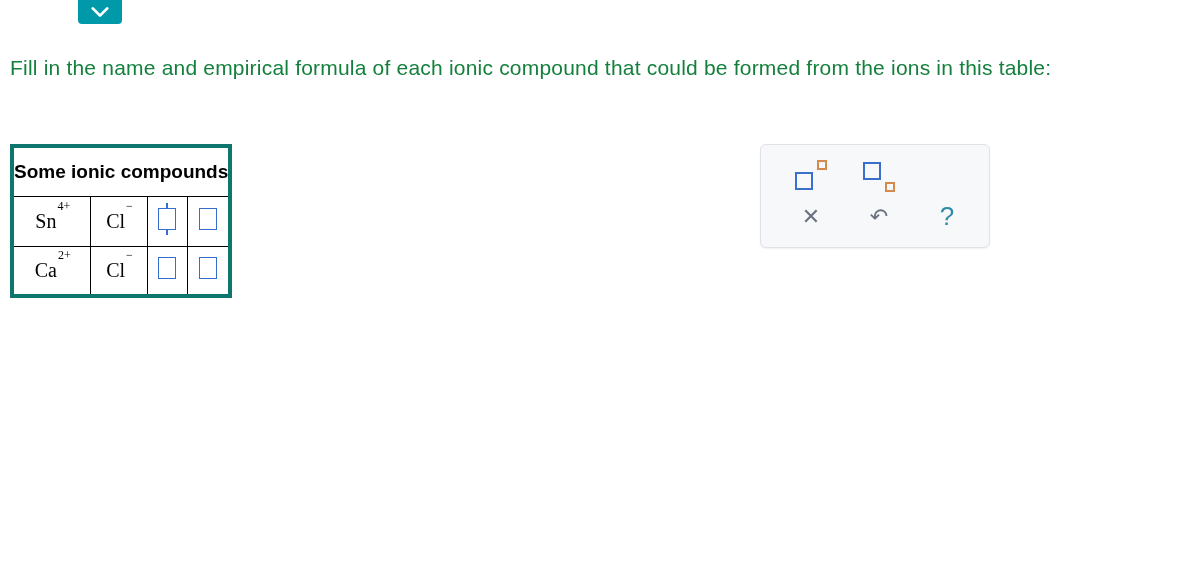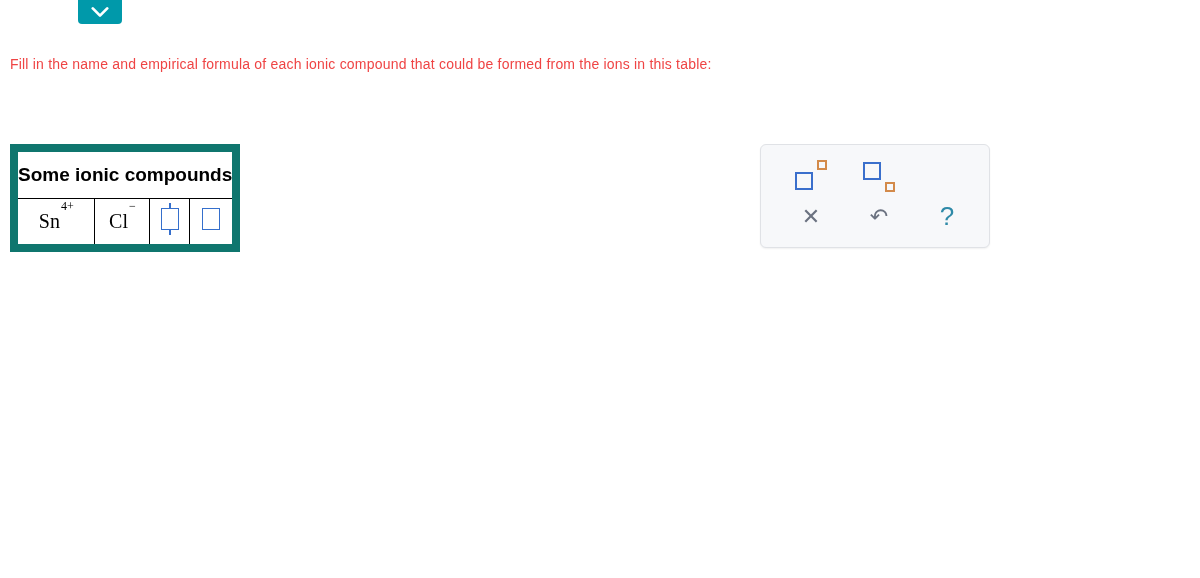--- a/index.html
+++ b/index.html
@@ -22,30 +22,30 @@
       align-items: center;
       justify-content: center;
       border-bottom-left-radius: 4px;
       border-bottom-right-radius: 4px;
     }
     .dropdown-arrow svg { width: 18px; height: 12px; }
     .instruction {
       position: absolute;
       top: 56px;
       left: 10px;
-      font-size: 14px;
-      color: #ef4444;
+      font-size: 21px;
+      color: #15803d;
       letter-spacing: 0.2px;
     }
     .main-table {
       position: absolute;
       top: 144px;
       left: 10px;
       border-collapse: collapse;
-      border: 8px solid #0f766e;
+      border: 4px solid #0f766e;
     }
     .main-table th, .main-table td {
       border: 1px solid #000;
       text-align: center;
       vertical-align: middle;
       padding: 0;
     }
     .title-row th {
       height: 50px;
       font-size: 19px;
@@ -151,20 +151,26 @@
   <tbody>
       <tr class="title-row">
     <th colspan="4">Some ionic compounds</th>
   </tr>
   <tr class="data-row">
     <td><span class="ion"><span>Sn</span><sup>4+</sup></span></td>
     <td><span class="ion"><span>Cl</span><sup>−</sup></span></td>
     <td><span class="input-box active"></span></td>
     <td><span class="input-box"></span></td>
   </tr>
+  <tr class="data-row">
+    <td><span class="ion"><span>Ca</span><sup>2+</sup></span></td>
+    <td><span class="ion"><span>Cl</span><sup>−</sup></span></td>
+    <td><span class="input-box"></span></td>
+    <td><span class="input-box"></span></td>
+  </tr>
 </tbody>
   </table>
 
 <div class="toolbar">
   <div class="toolbar-row">
     <div class="tool-btn">
       <div class="tool-super">
         <div class="big-sq"></div>
           <div class="small-sq"></div>
       </div>

